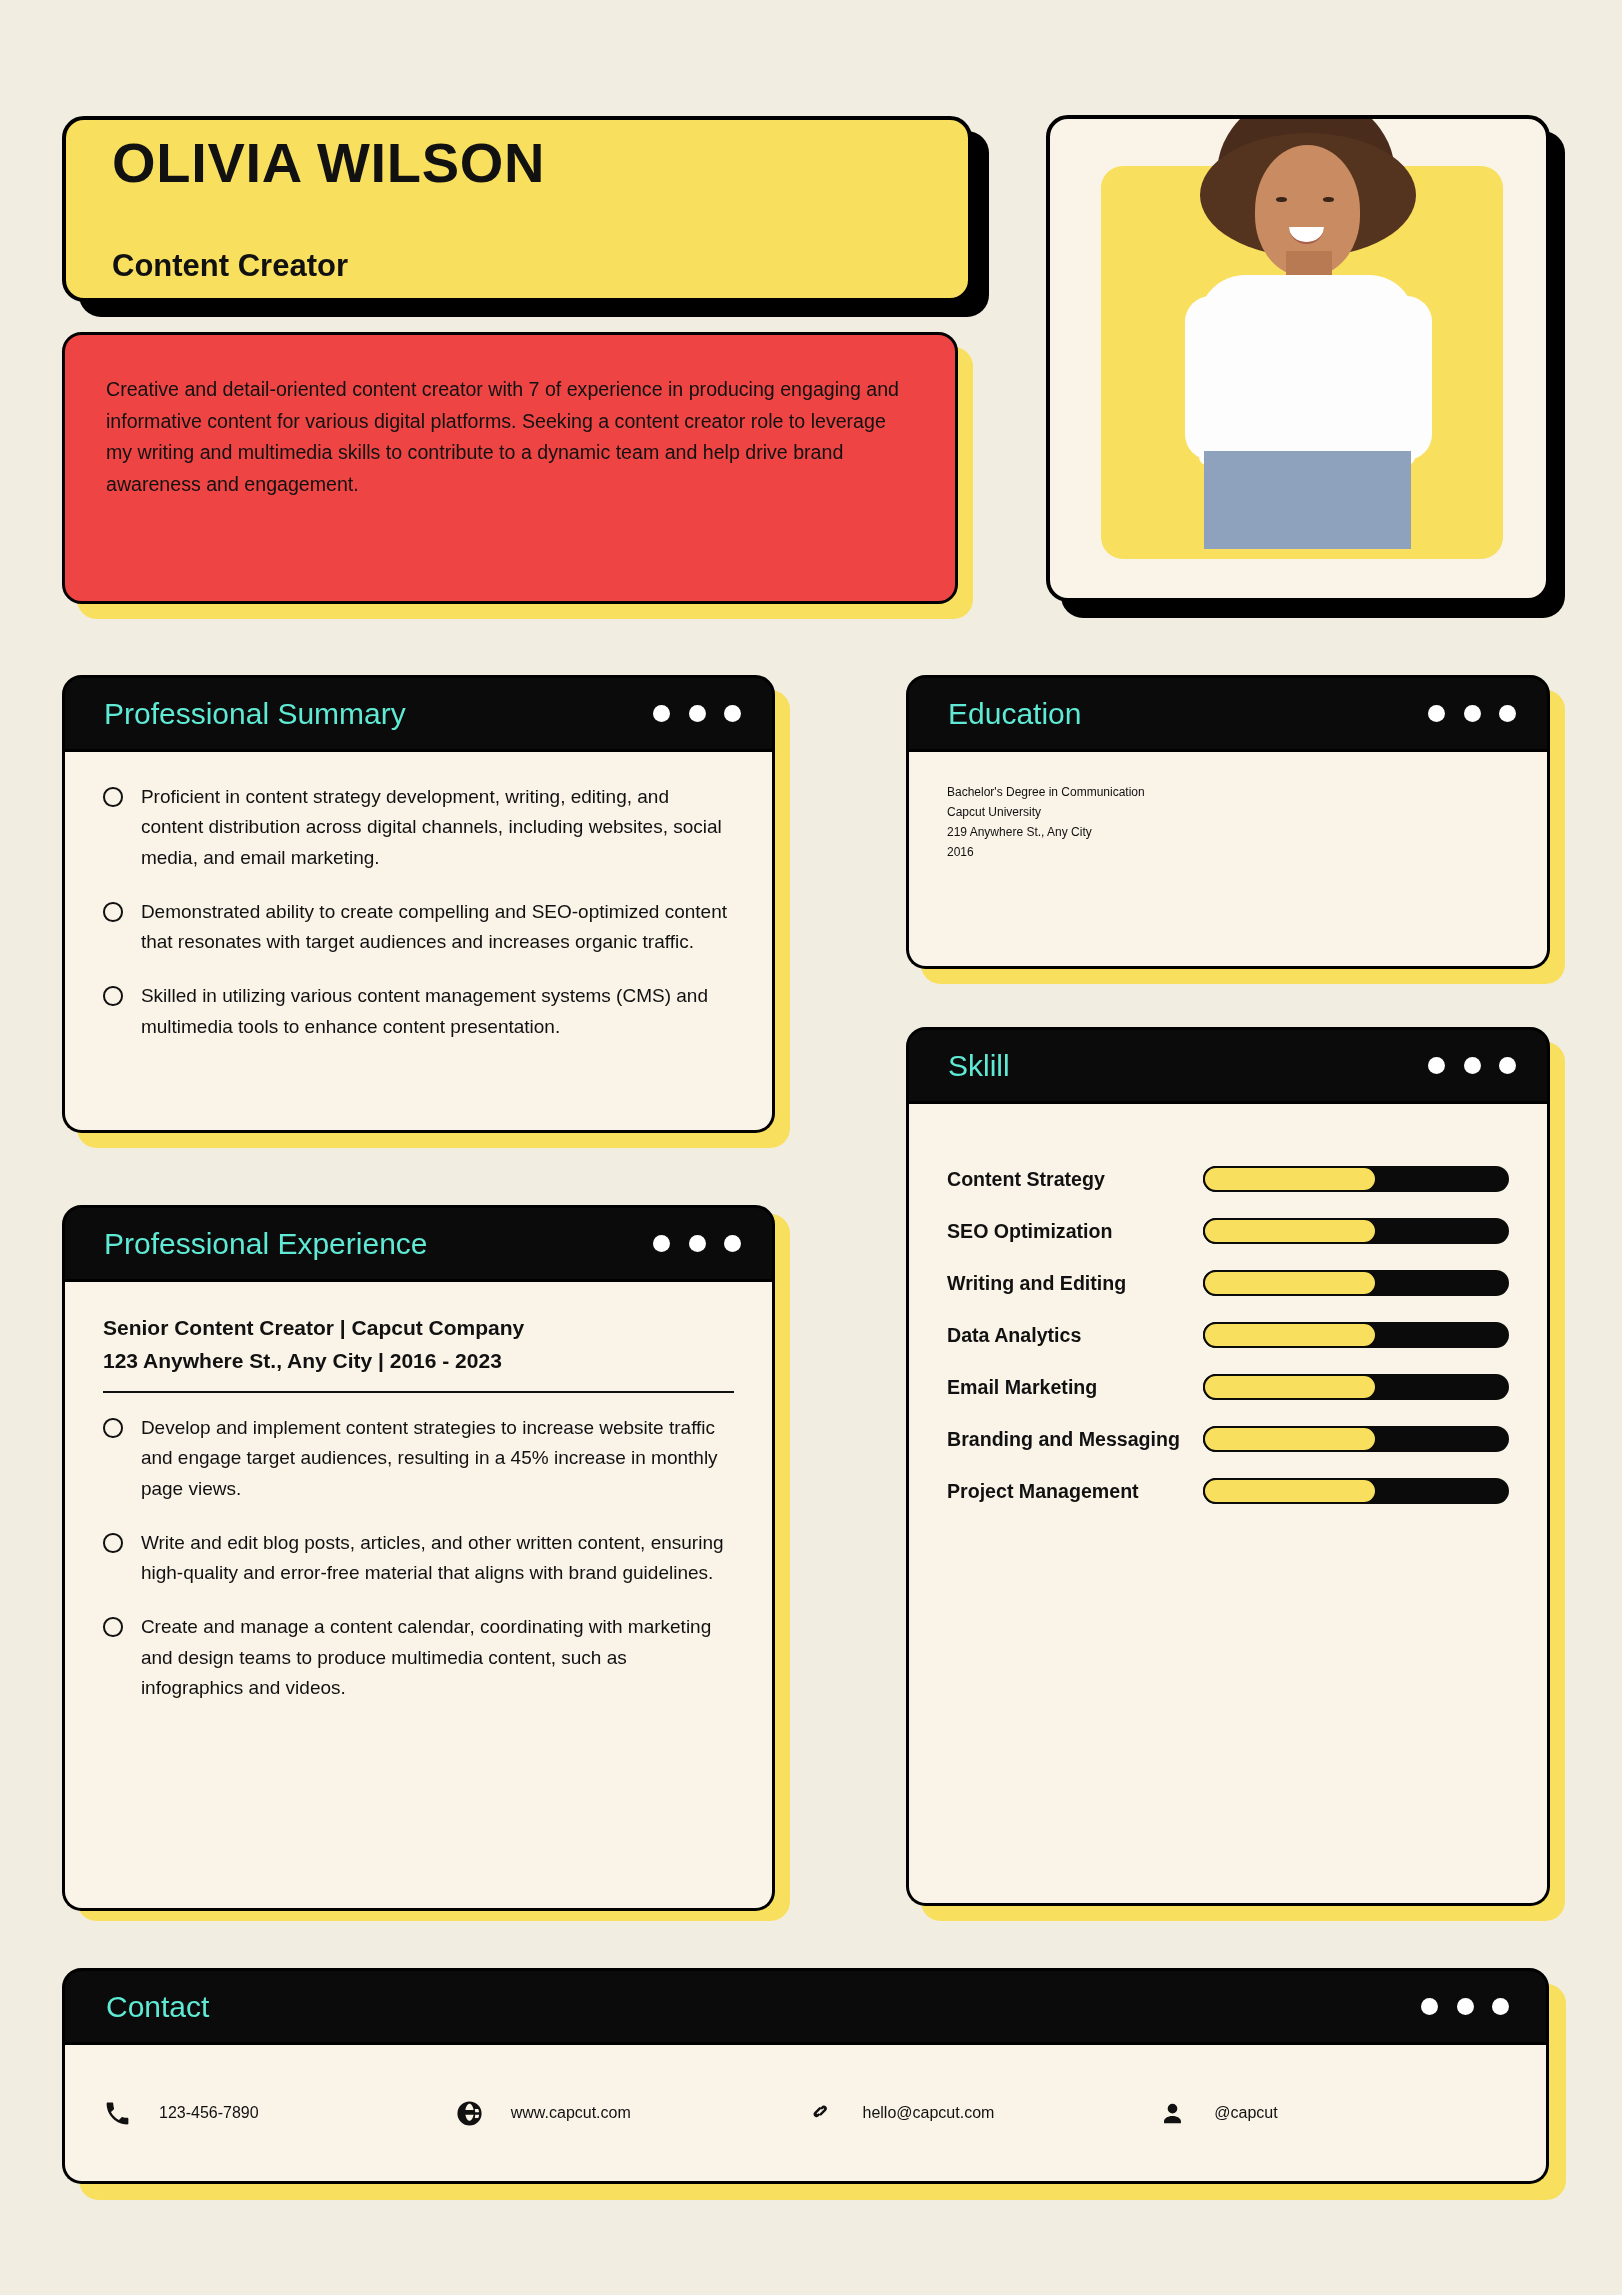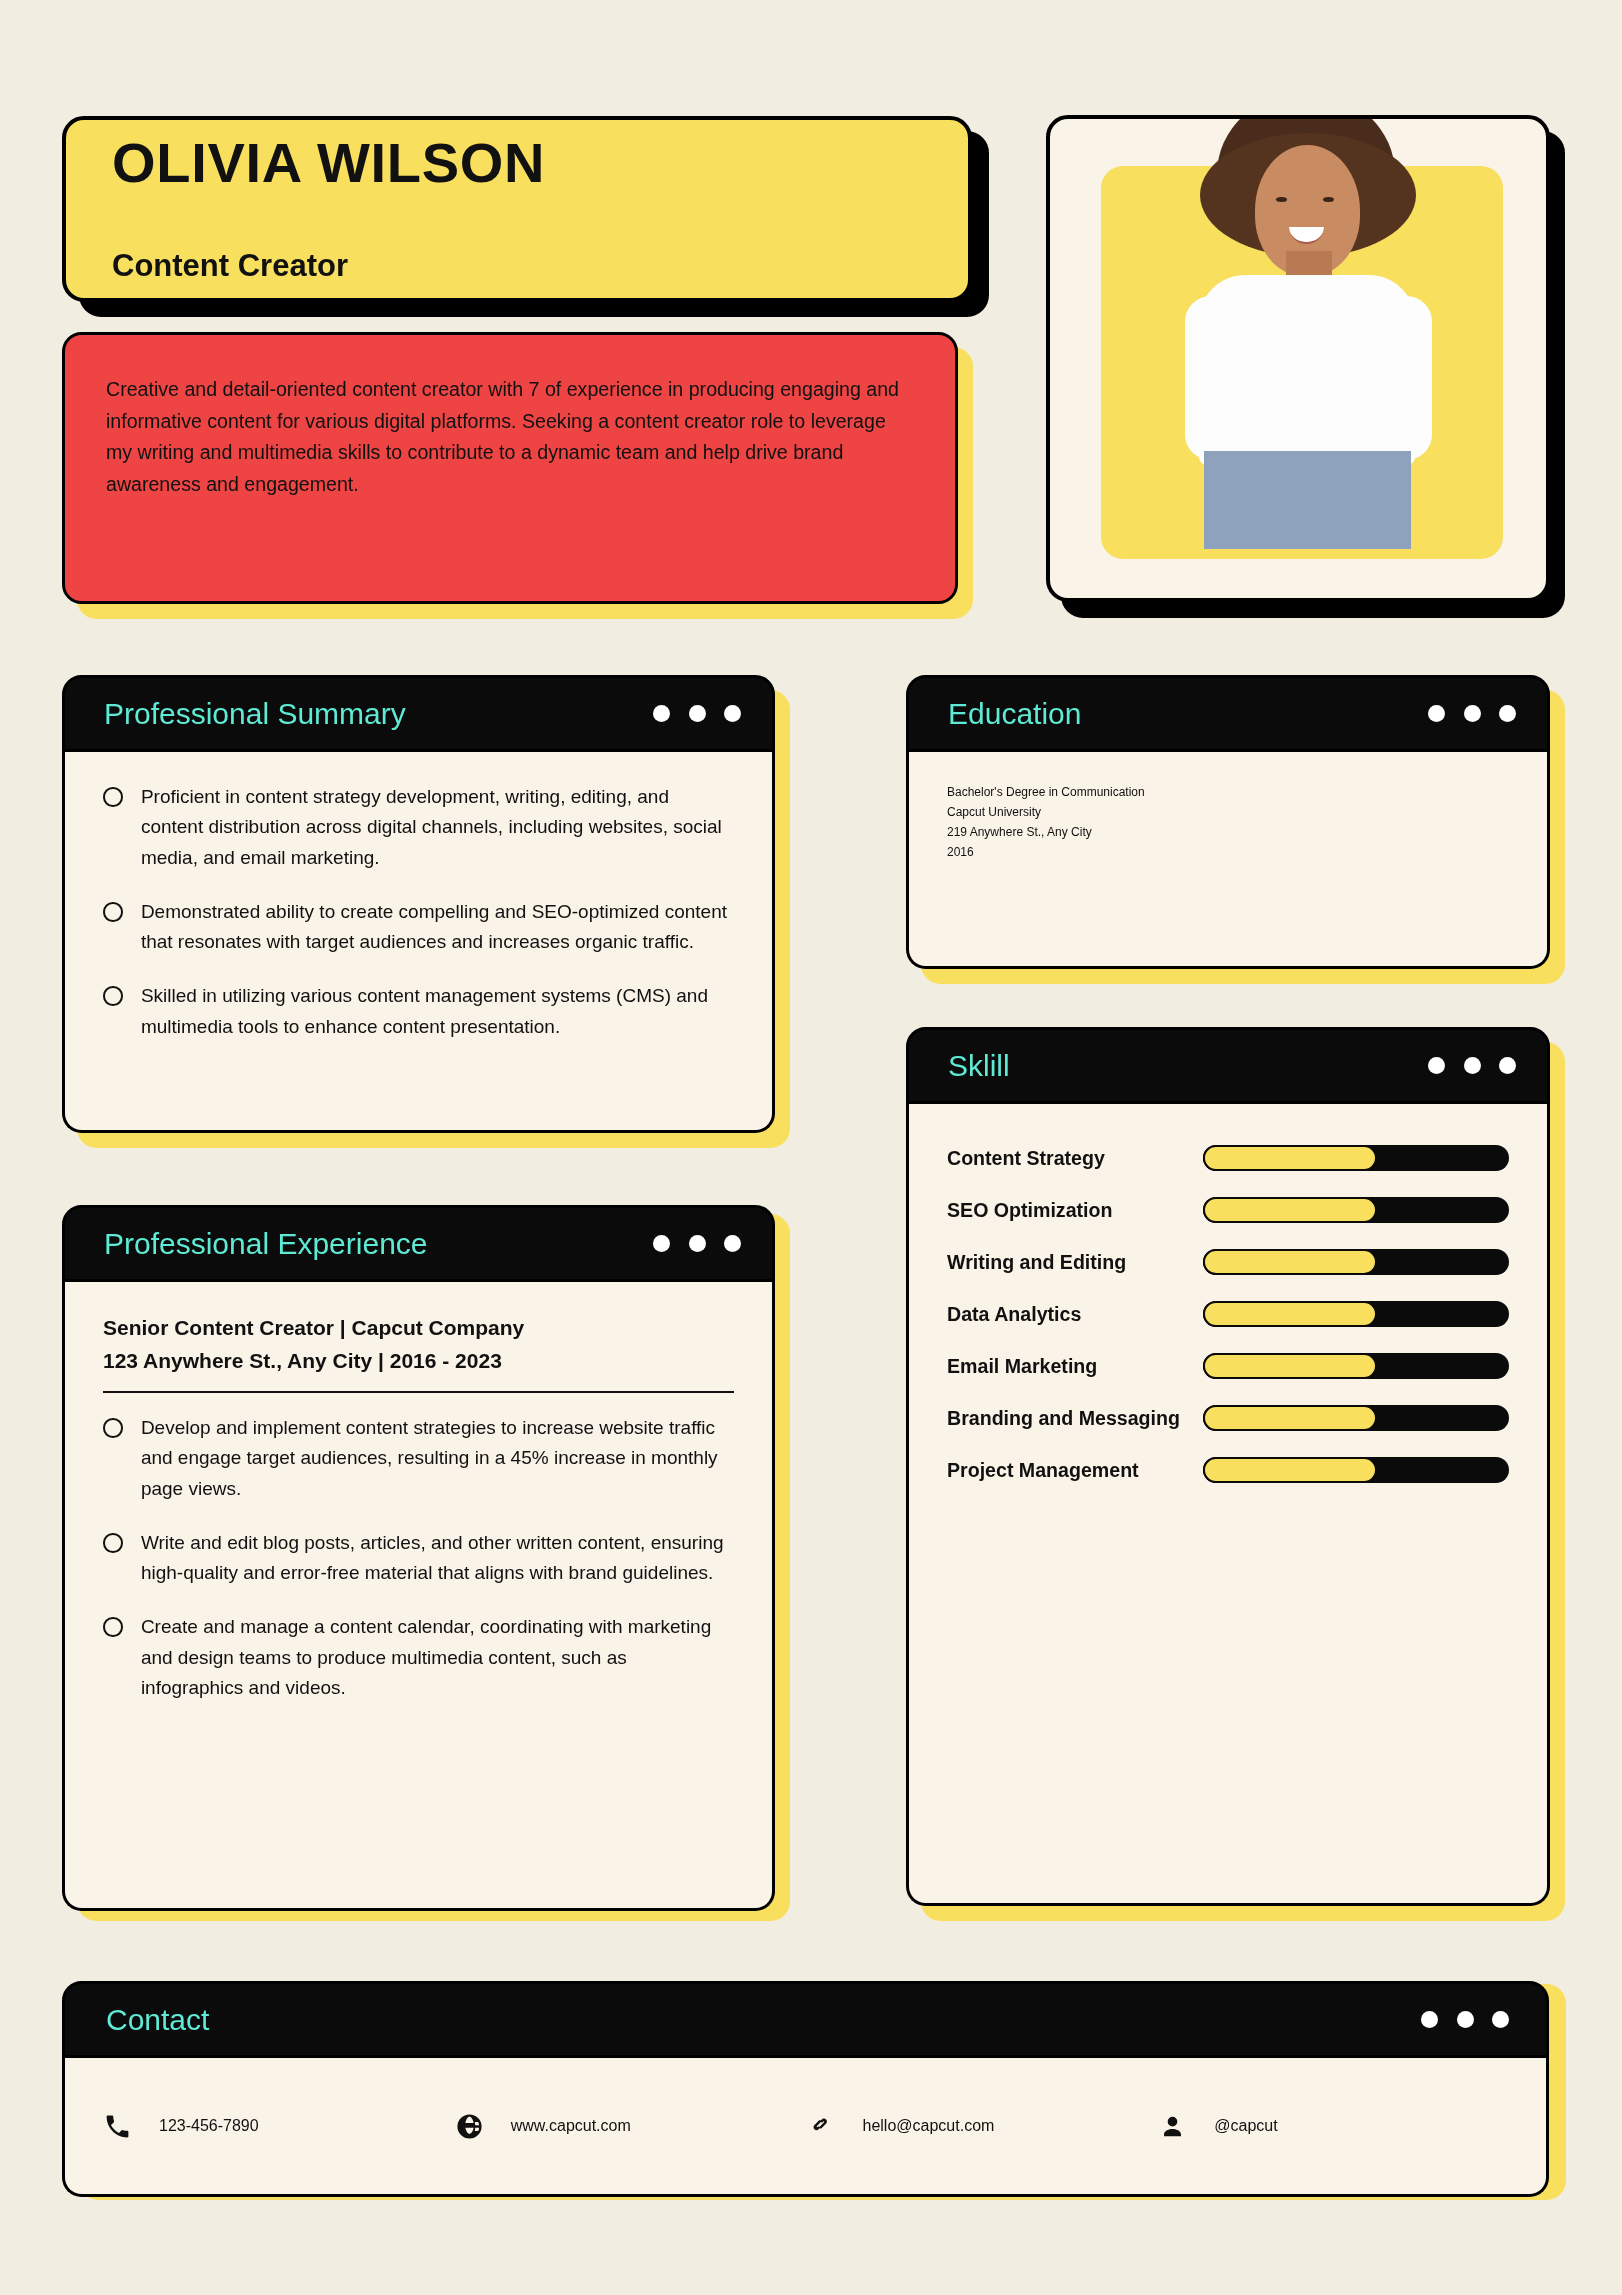--- a/index.html
+++ b/index.html
@@ -235,21 +235,20 @@
     width: 1487px; height: 216px;
     z-index: 3;
   }
   .contact-head {
     background: #0b0b0b;
     border: 3.9px solid #000;
     border-radius: 19.6px 19.6px 0 0;
     height: 77px;
     display: flex; align-items: center; justify-content: space-between;
     padding: 0 37px 0 41px;
-    margin-top: 13px;
   }
   .contact-body {
     background: #faf3e8;
     border: 3.9px solid #000;
     border-top: none;
     border-radius: 0 0 19.6px 19.6px;
     height: 139px;
     display: flex;
     align-items: center;
     padding: 0 37px;
@@ -377,21 +376,21 @@
   <div class="sec-shadow" style="left:921px; top:1042px; width:644px; height:879px;"></div>
   <div class="sec" style="left:906px; top:1027px; width:644px;">
     <div class="sec-head">
       <span class="sec-title">Sklill</span>
       <span class="dots">
           <i class="dot"></i>
           <i class="dot"></i>
           <i class="dot"></i>
         </span>
     </div>
-    <div class="sec-body" style="height:802px; padding-top:41px;">
+    <div class="sec-body" style="height:802px; padding-top:62px;">
       <div class="skill-row">
         <span class="skill-name">Content Strategy</span>
         <span class="bar">
             <i class="bar-fill" style="width: 57%;"></i>
           </span>
       </div>
       <div class="skill-row">
         <span class="skill-name">SEO Optimization</span>
         <span class="bar">
             <i class="bar-fill" style="width: 57%;"></i>

